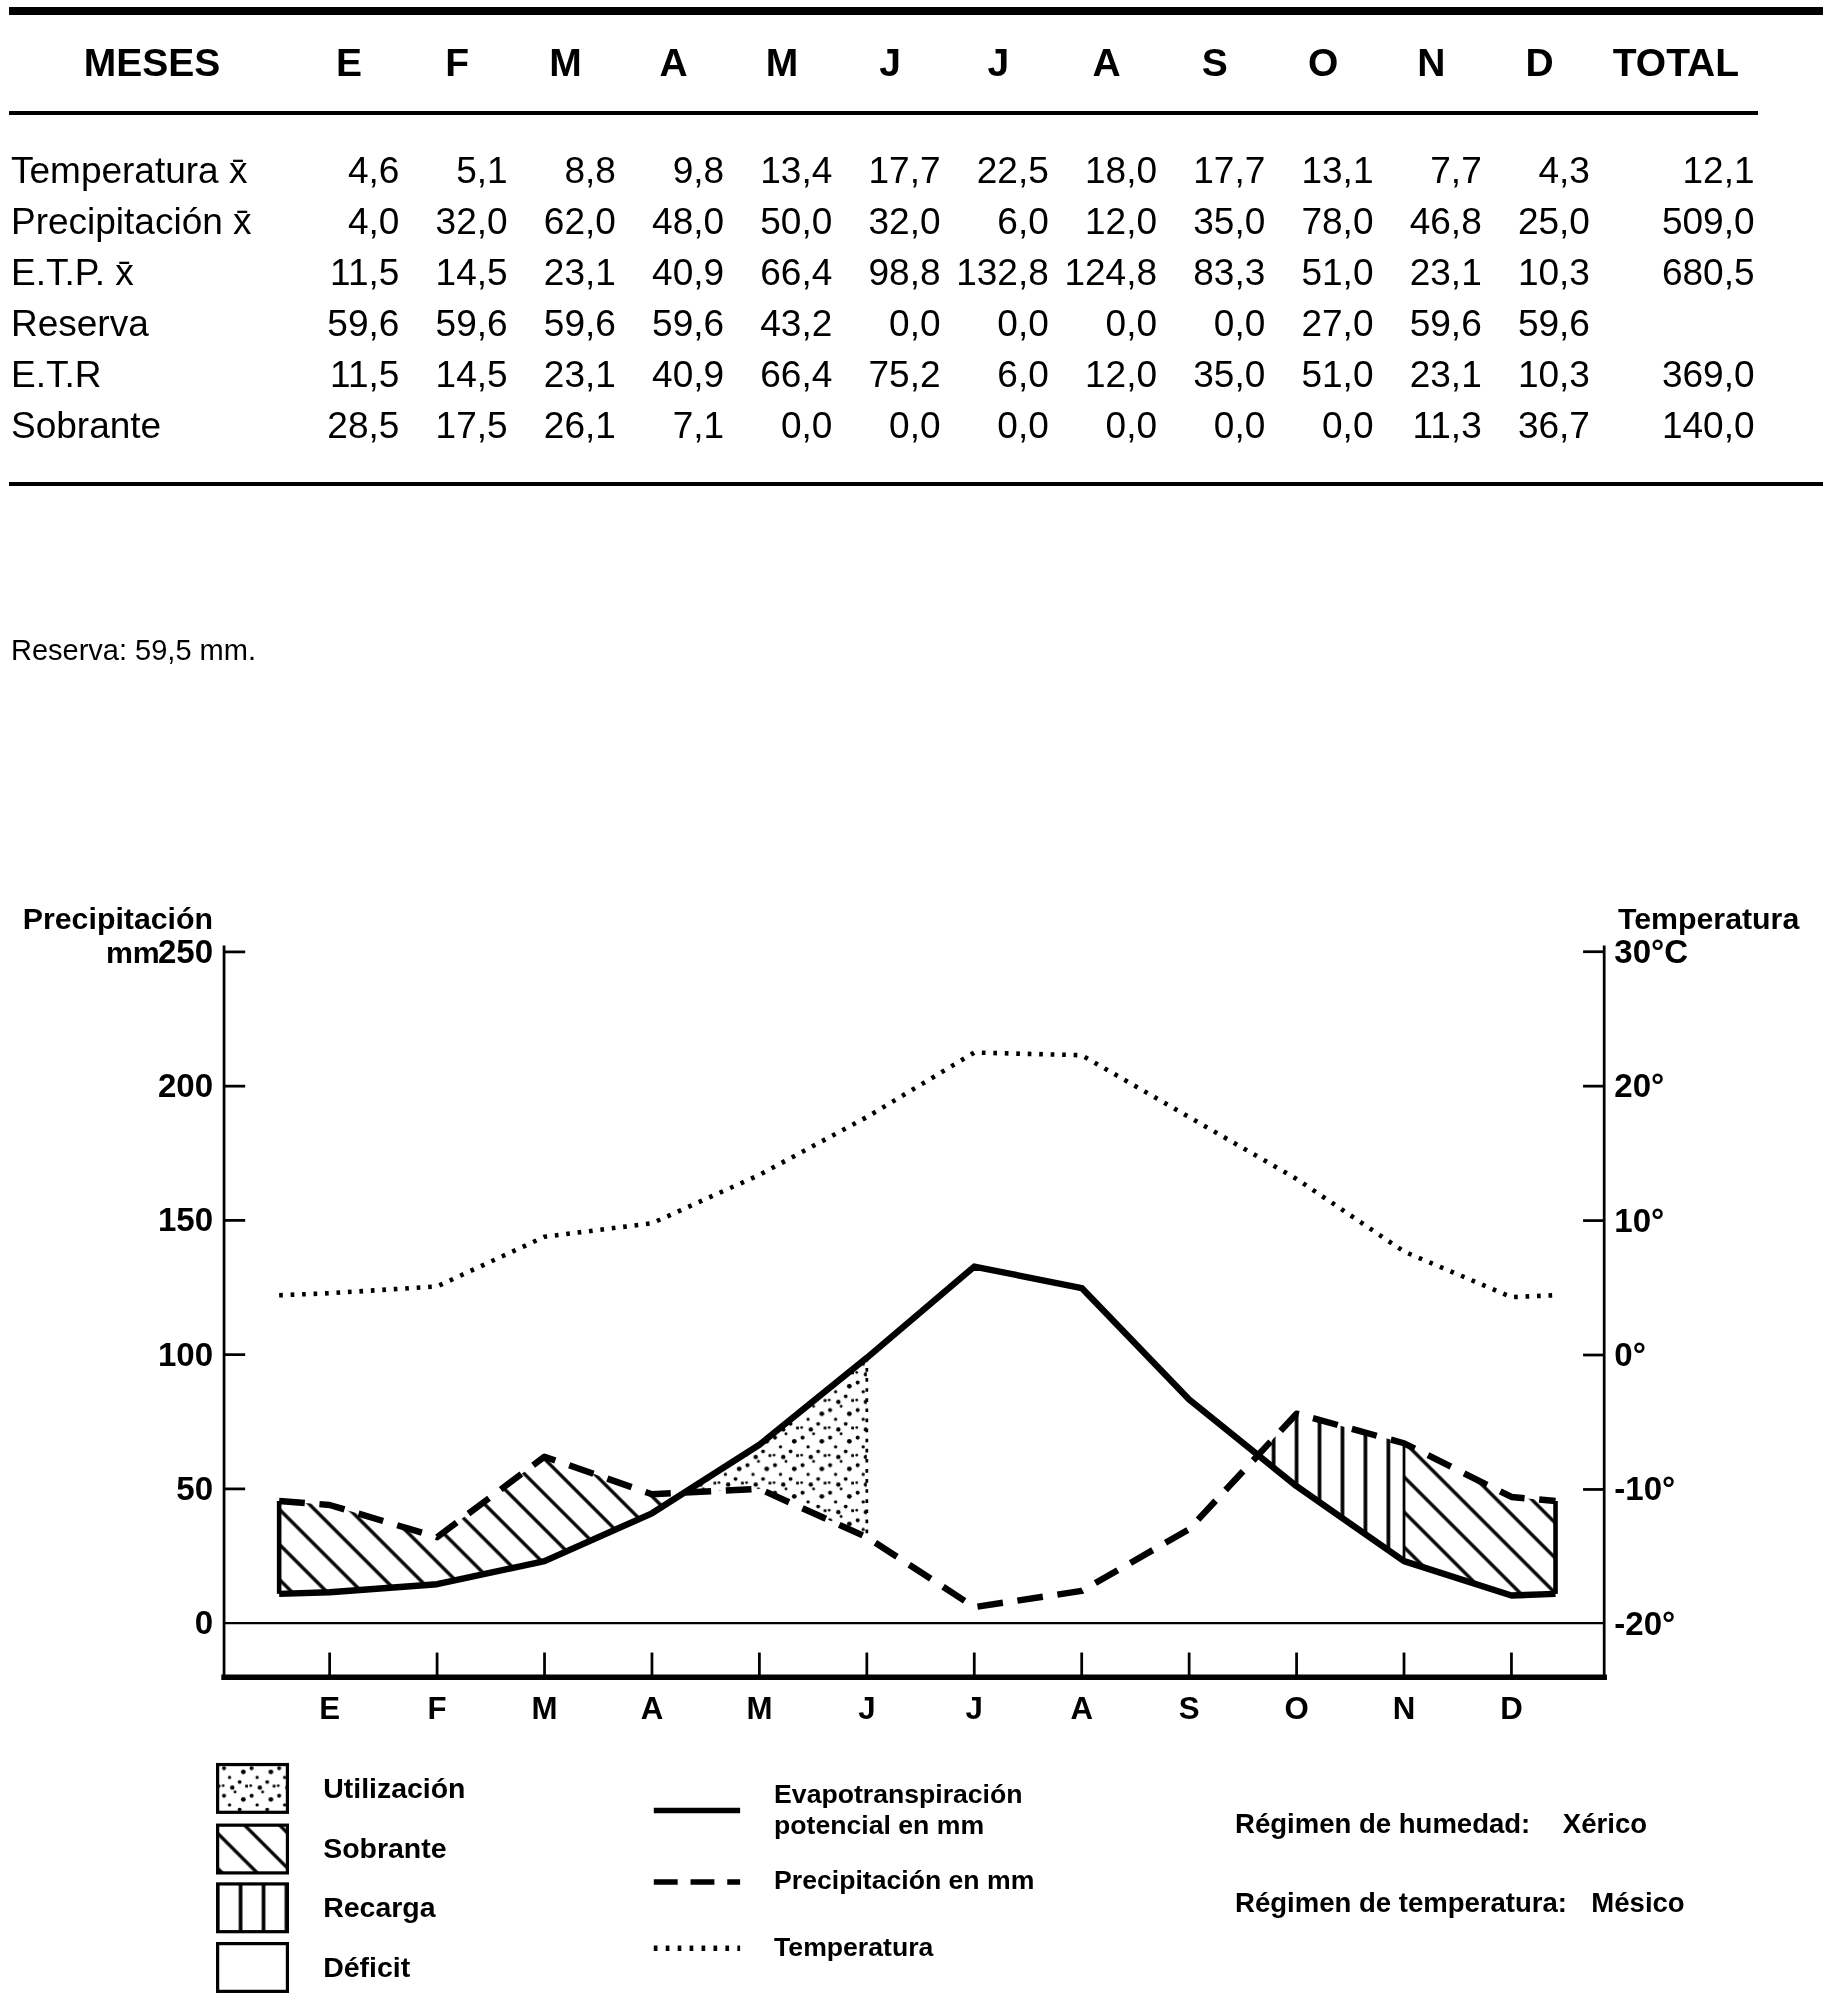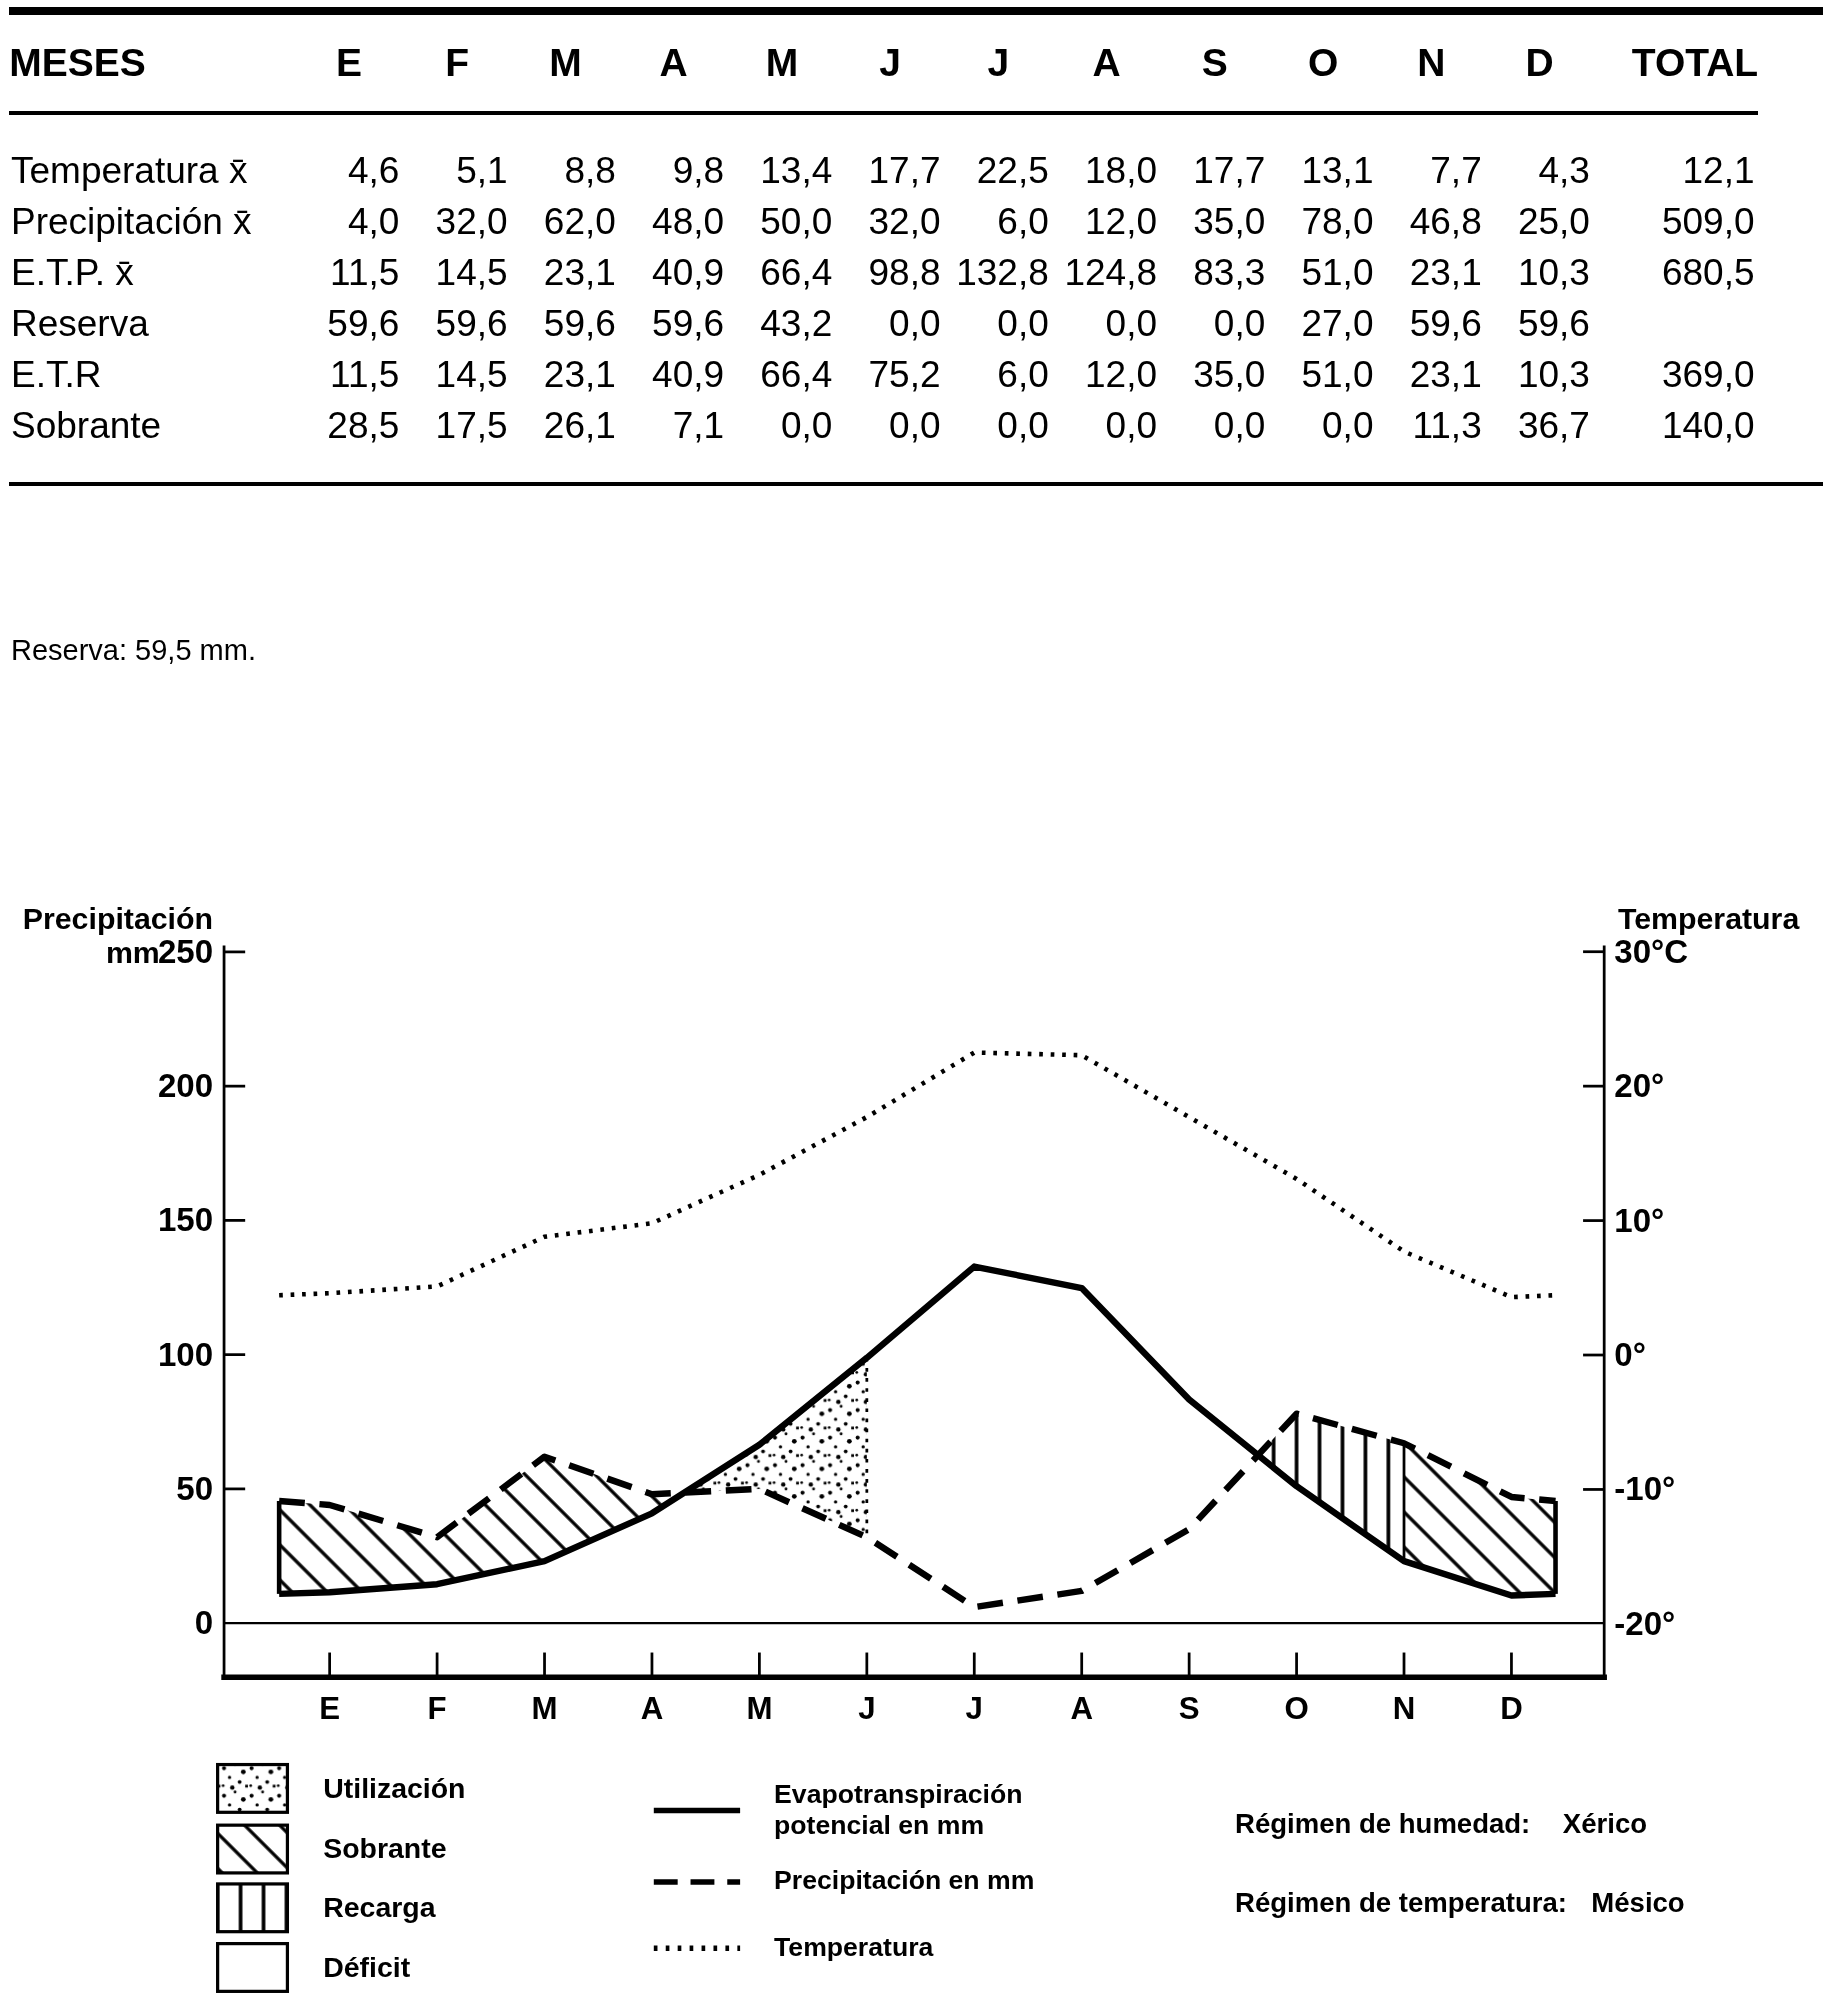--- a/index.html
+++ b/index.html
@@ -5,23 +5,23 @@
   html,body{margin:0;padding:0;background:#fff;}
   body{width:1831px;height:2008px;position:relative;color:#000;
        font-family:"Liberation Sans",sans-serif;}
   .table-wrap{position:absolute;left:9.2px;top:0;width:1814px;}
   .rule{background:#000;width:100%;}
   .rule.r1{height:7.3px;margin-top:7.3px;}
   .rule.r3{height:4.6px;margin-top:30px;}
   table.climate{border-collapse:collapse;table-layout:fixed;width:1749px;font-size:37px;}
   table.climate thead th{font-size:39px;font-weight:bold;height:96px;vertical-align:middle;
        border-bottom:4.6px solid #000;padding:0;}
-  th.meses{text-align:left;padding-left:44px;}
+  th.meses{text-align:center;padding-left:44px;}
   th.mo{text-align:center;}
-  th.tot{text-align:right;padding-right:3.7px;}
+  th.tot{padding-right:3.7px;}
   table.climate td{height:51px;text-align:right;padding:0 3.7px 0 0;white-space:nowrap;}
   table.climate td.lbl{text-align:left;padding-left:1.8px;}
   table.climate tbody tr:first-child td{padding-top:31px;margin-left:40px;}
   .reserva-note{position:absolute;left:11px;top:634px;font-size:29px;}
   #chart{position:absolute;left:0;top:826px;}
   text{font-family:"Liberation Sans",sans-serif;fill:#000;}
 </style>
 </head>
 <body>
 

